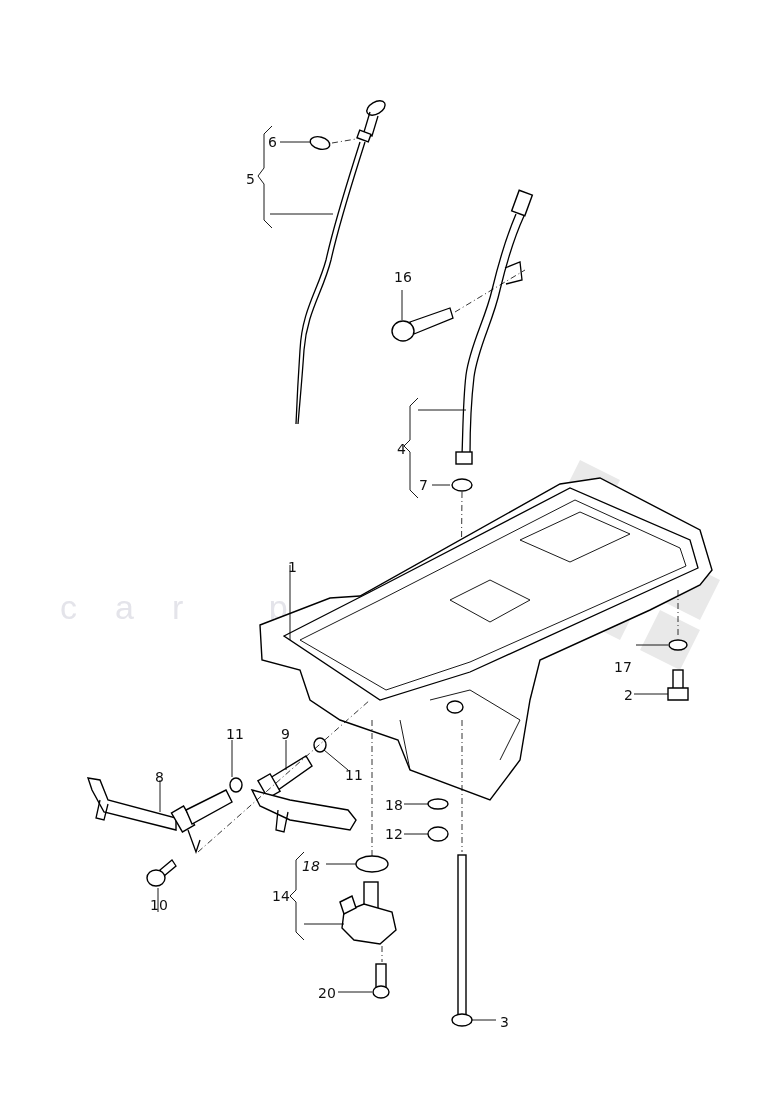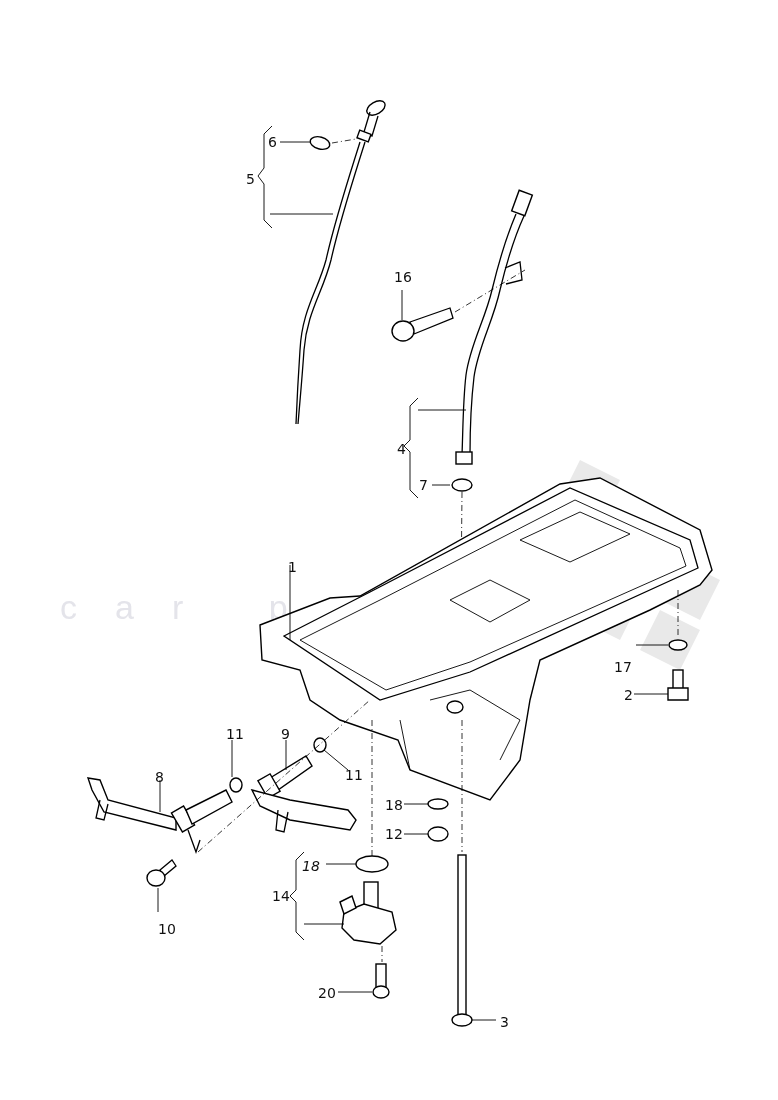--- a/index.html
+++ b/index.html
@@ -150,21 +150,21 @@
 
   <div class="callout" style="left:288px;top:560px;">1</div>
   <div class="callout" style="left:624px;top:688px;">2</div>
   <div class="callout" style="left:500px;top:1015px;">3</div>
   <div class="callout" style="left:397px;top:442px;">4</div>
   <div class="callout" style="left:246px;top:172px;">5</div>
   <div class="callout" style="left:268px;top:135px;">6</div>
   <div class="callout" style="left:419px;top:478px;">7</div>
   <div class="callout" style="left:155px;top:770px;">8</div>
   <div class="callout" style="left:281px;top:727px;">9</div>
-  <div class="callout" style="left:150px;top:922px;margin-left:8px;">10</div>
+  <div class="callout" style="left:150px;top:898px;">10</div>
   <div class="callout" style="left:226px;top:727px;">11</div>
   <div class="callout" style="left:345px;top:768px;">11</div>
   <div class="callout" style="left:385px;top:827px;">12</div>
   <div class="callout" style="left:385px;top:798px;">18</div>
   <div class="callout" style="left:272px;top:889px;">14</div>
   <div class="callout" style="left:318px;top:986px;">20</div>
   <div class="callout" style="left:394px;top:270px;">16</div>
   <div class="callout" style="left:614px;top:640px;margin-top:20px;">17</div>
   <div class="callout" style="left:302px;top:859px;font-style:italic;">18</div>
 </div>

